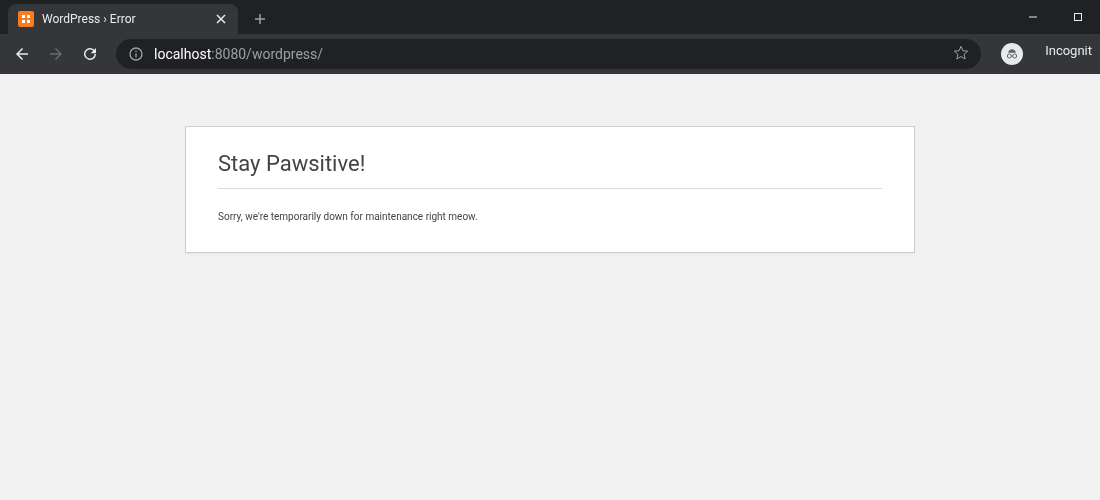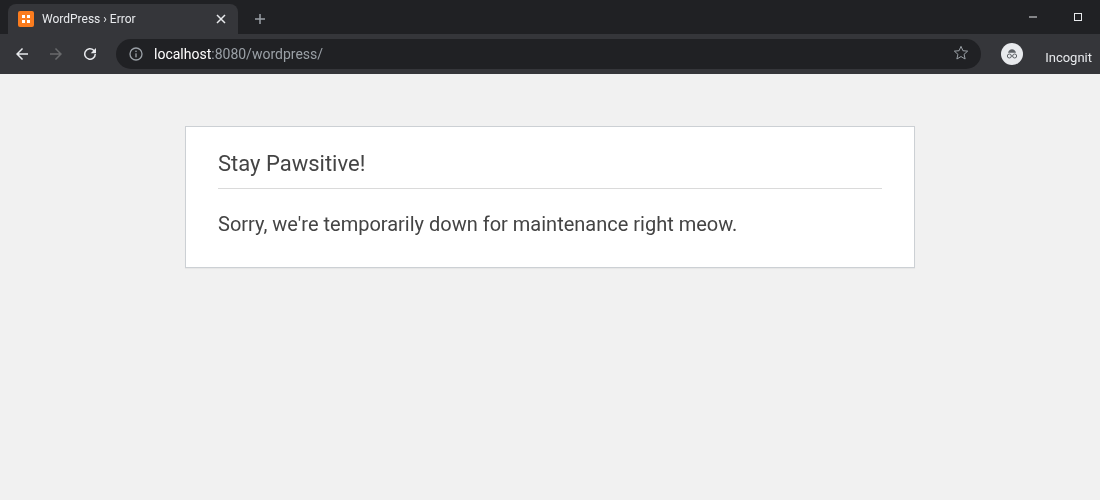--- a/index.html
+++ b/index.html
@@ -122,21 +122,21 @@
     .omnibox .info-icon {
       color: #9aa0a6;
       display: flex;
       align-items: center;
     }
     .omnibox .url { color: #fff; font-size: 14px; }
     .omnibox .url .dim { color: #9aa0a6; }
     .omnibox .spacer { flex: 1; }
     .incognito {
       display: flex;
-      align-items: flex-end;
+      align-items: flex-start;
       gap: 22px;
       color: #e8eaed;
       font-size: 13px;
       margin-left: 8px;
     }
     .incognito-icon {
       width: 22px;
       height: 22px;
       background: #e8eaed;
       border-radius: 50%;
@@ -161,21 +161,21 @@
     }
     .card h1 {
       font-size: 22px;
       font-weight: 400;
       color: #444;
       border-bottom: 1px solid #dadada;
       padding-bottom: 12px;
       margin-bottom: 20px;
     }
     .card p {
-      font-size: 20px;
+      font-size: 10px;
       color: #444;
       line-height: 1.5;
     }
   </style>
 </head>
 <body>
 
 <div class="titlebar">
   <div class="tab">
     <div class="favicon">

